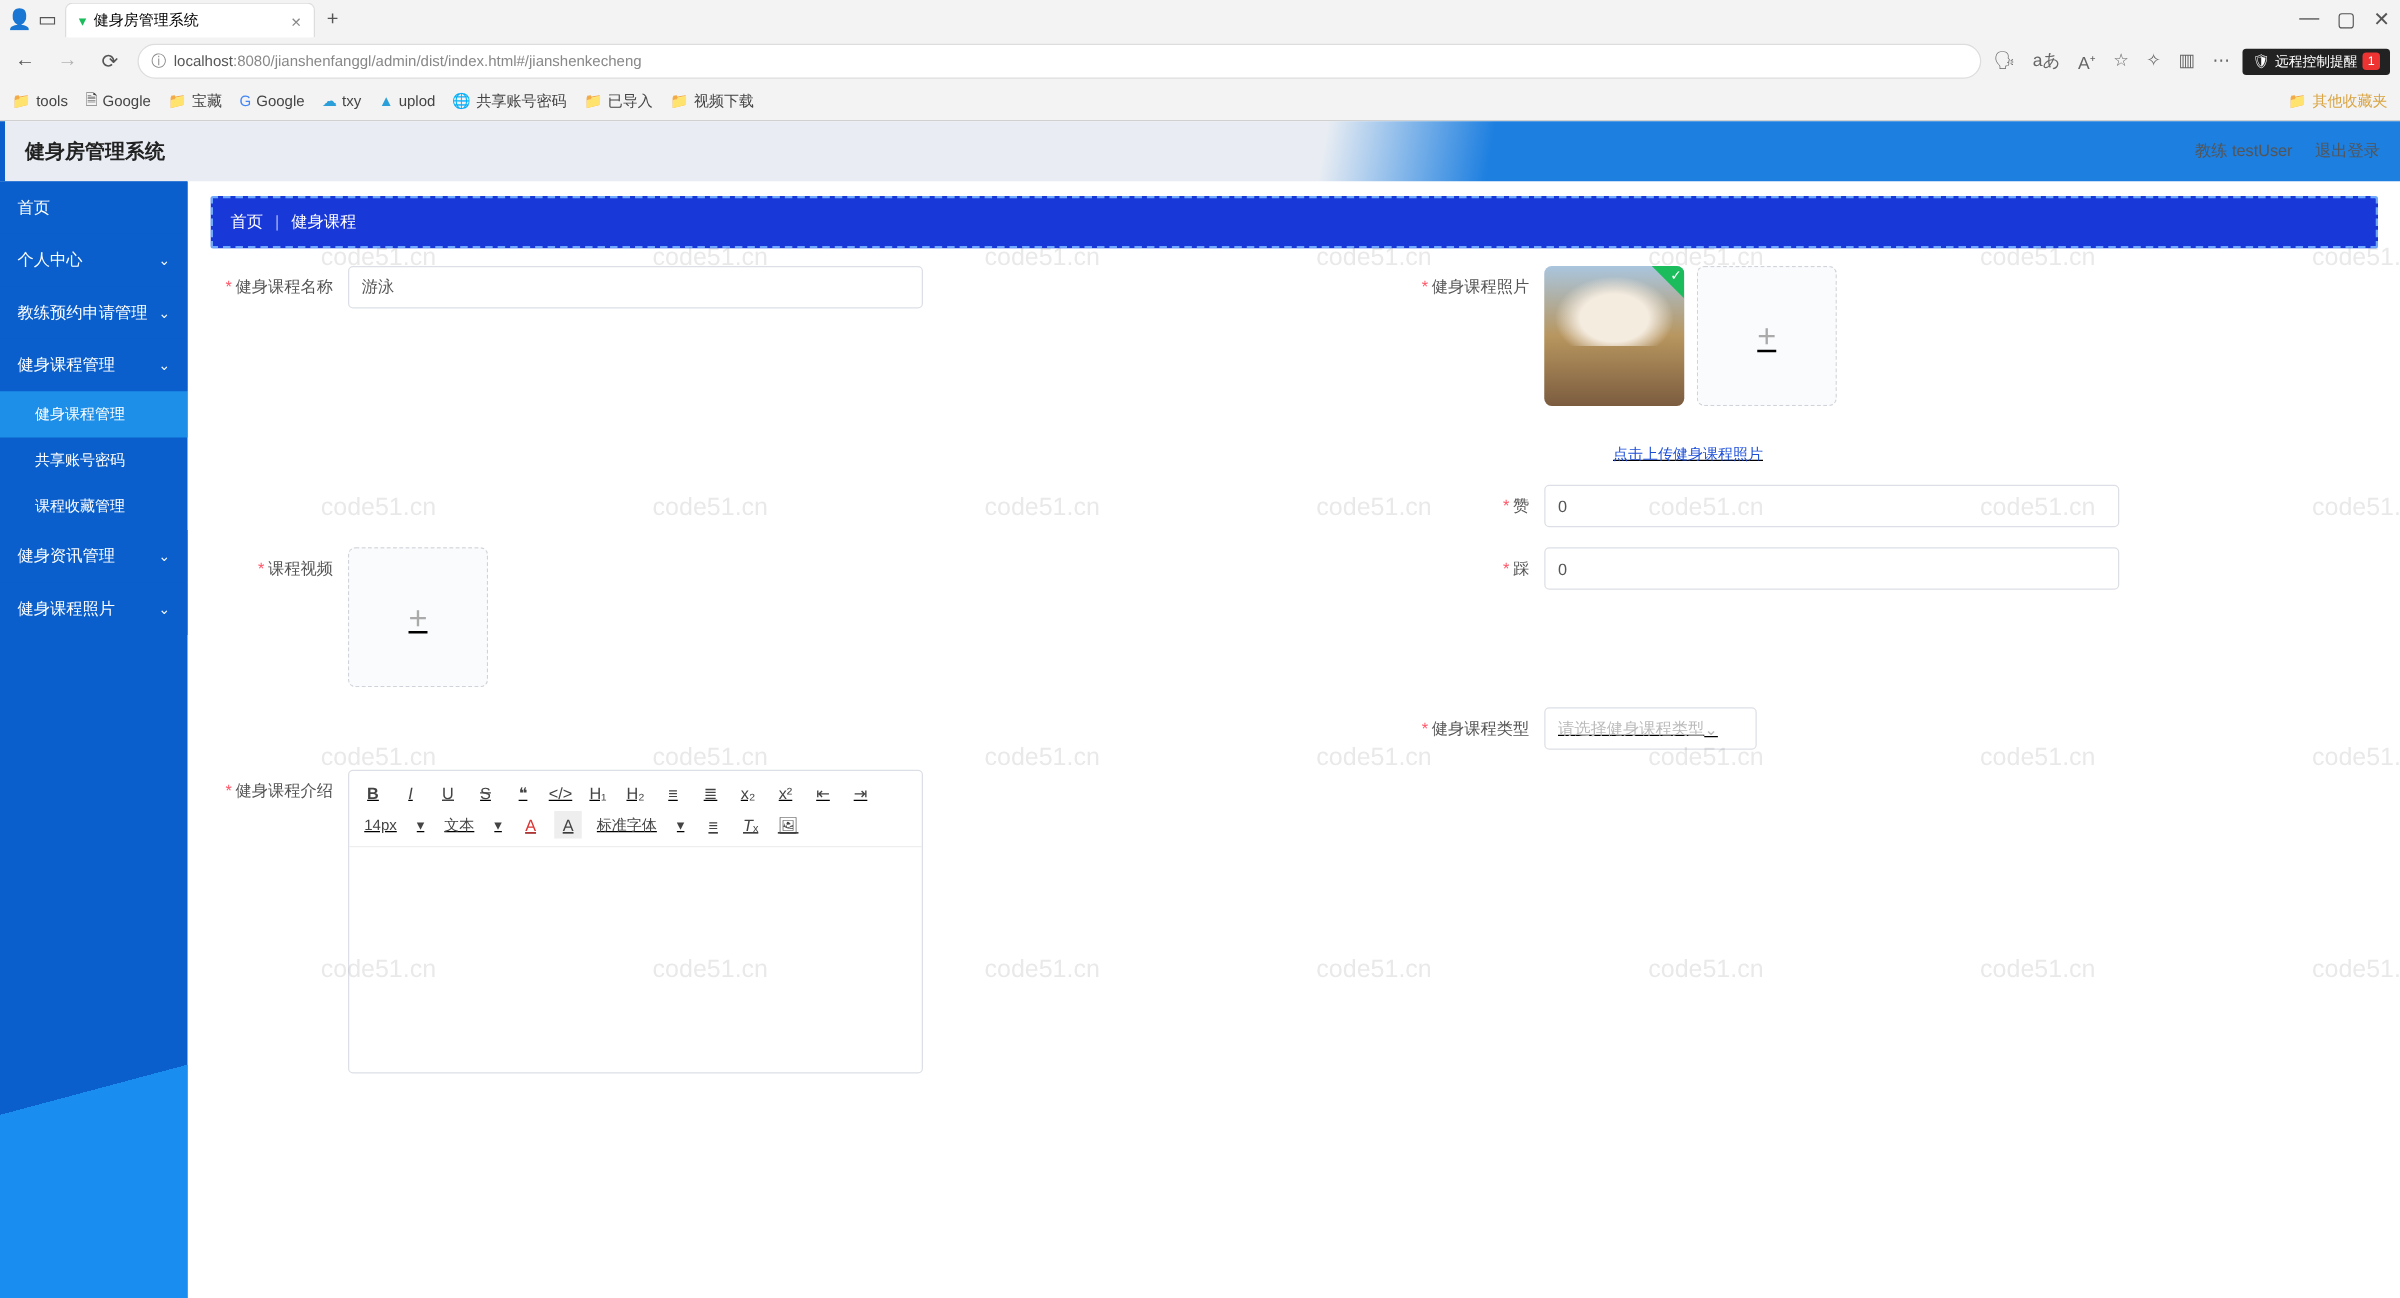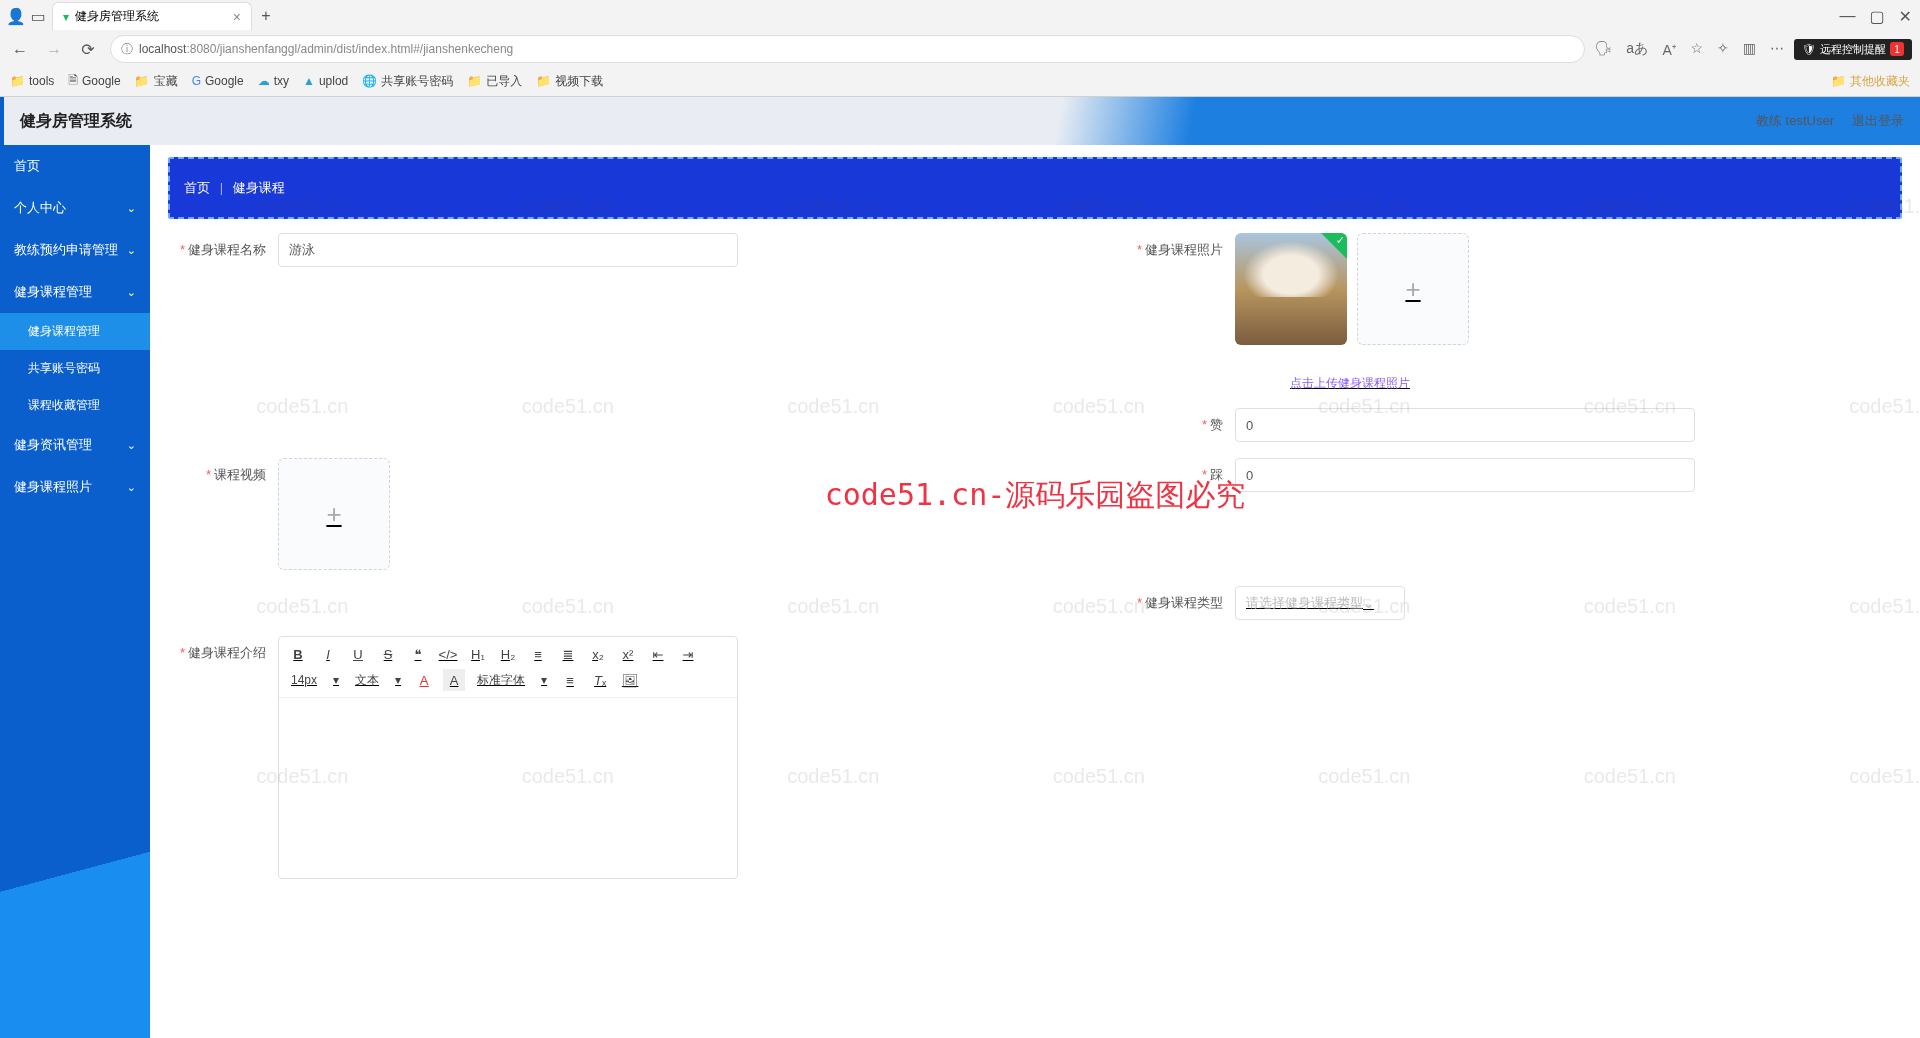--- a/index.html
+++ b/index.html
@@ -37,33 +37,33 @@
 .sidebar { width:150px; background:#0a5fcc; color:#fff; display:flex; flex-direction:column; font-size:13px; position:relative;}
 .sidebar::after { content:""; position:absolute; bottom:0; left:0; right:0; height:320px; background:linear-gradient(165deg, transparent 48%, #1a8df0 48%);}
 .side-item { display:flex; align-items:center; justify-content:space-between; padding:12px 14px; cursor:pointer; position:relative; z-index:1;}
 .side-item.level0 { background:#0a5fcc;}
 .side-sub { padding:10px 14px 10px 28px; font-size:12px; cursor:pointer; position:relative; z-index:1;}
 .side-sub.active { background:#1d8fe8;}
 .chev { font-size:11px;}
 
 
 .content { flex:1; padding:12px 18px; overflow:auto; position:relative;}
-.breadcrumb { background:#1938d8; border:2px dashed #6fa8ff; color:#fff; font-size:13px; padding:20px 14px; border-radius:2px; margin-bottom:14px;}
+.breadcrumb { background:#1938d8; border:2px dashed #6fa8ff; color:#fff; font-size:13px; padding:10px 14px; border-radius:2px; margin-bottom:14px;}
 .breadcrumb .sep { opacity:.6; margin:0 6px;}
 
 .form-row { display:flex; align-items:flex-start; margin-bottom:16px;}
 .form-col-l { width:50%; display:flex; align-items:flex-start;}
 .form-col-r { width:50%; display:flex; align-items:flex-start;}
 .lbl { width:110px; text-align:right; font-size:13px; color:#555; padding-right:12px; padding-top:8px;}
 .lbl .req { color:#f56; margin-right:3px;}
 .ctrl { flex:1;text-decoration:underline;}
 .text-input { width:460px; max-width:95%; height:34px; border:1px solid #dcdfe6; border-radius:4px; padding:0 10px; font-size:13px; color:#555;}
 .text-input.small { width:460px;}
 .select { width:170px; height:34px; border:1px solid #dcdfe6; border-radius:4px; padding:0 10px; font-size:13px; color:#bbb; display:flex; align-items:center; justify-content:flex-start;}
-.hint { font-size:12px; color:#8b5cf6; margin-top:6px;}
+.hint { font-size:12px; color:#1d4ed8; margin-top:6px;}
 
 .upload-box { width:112px; height:112px; border:1px dashed #d0d3d9; border-radius:6px; display:flex; align-items:center; justify-content:center; color:#aaa; font-size:26px; cursor:pointer; background:#fafbfc;}
 .thumb-row { display:flex; gap:10px; align-items:flex-start;}
 .thumb { width:112px; height:112px; border-radius:6px; position:relative; overflow:hidden; background:linear-gradient(180deg,#a9c5de 0%,#b8965f 50%,#7b5c3f 100%);}
 .thumb .ok { position:absolute; top:0; right:0; width:26px; height:26px; background:#1abc5b; clip-path:polygon(100% 0,100% 100%,0 0); }
 .thumb .ok::after { content:"✓"; position:absolute; top:1px; right:2px; color:#fff; font-size:11px;}
 .thumb .cloud { position:absolute; top:8px; left:8px; right:8px; height:56px; background:radial-gradient(ellipse at 50% 60%,#f5ece0 40%,transparent 70%);}
 
 .editor { width:460px; border:1px solid #dcdfe6; border-radius:4px;}
 .toolbar { display:flex; flex-wrap:wrap; gap:4px 8px; padding:6px 8px; border-bottom:1px solid #eee; align-items:center;}
@@ -316,21 +316,20 @@
                 <span class="tb-btn">≡</span>
                 <span class="tb-btn"><i>T</i>ₓ</span>
                 <span class="tb-btn">🖼</span>
               </div>
               <div class="editor-body"></div>
             </div>
           </div>
         </div>
       </div>
 
-      <div class="center-text">code51.cn-源码乐园盗图必究</div>
 
       <div class="watermark-overlay">
         <span class="wm-item" style="top:50px;left:6%">code51.cn</span>
         <span class="wm-item" style="top:50px;left:21%">code51.cn</span>
         <span class="wm-item" style="top:50px;left:36%">code51.cn</span>
         <span class="wm-item" style="top:50px;left:51%">code51.cn</span>
         <span class="wm-item" style="top:50px;left:66%">code51.cn</span>
         <span class="wm-item" style="top:50px;left:81%">code51.cn</span>
         <span class="wm-item" style="top:50px;left:96%">code51.cn</span>
         <span class="wm-item" style="top:250px;left:6%">code51.cn</span>

